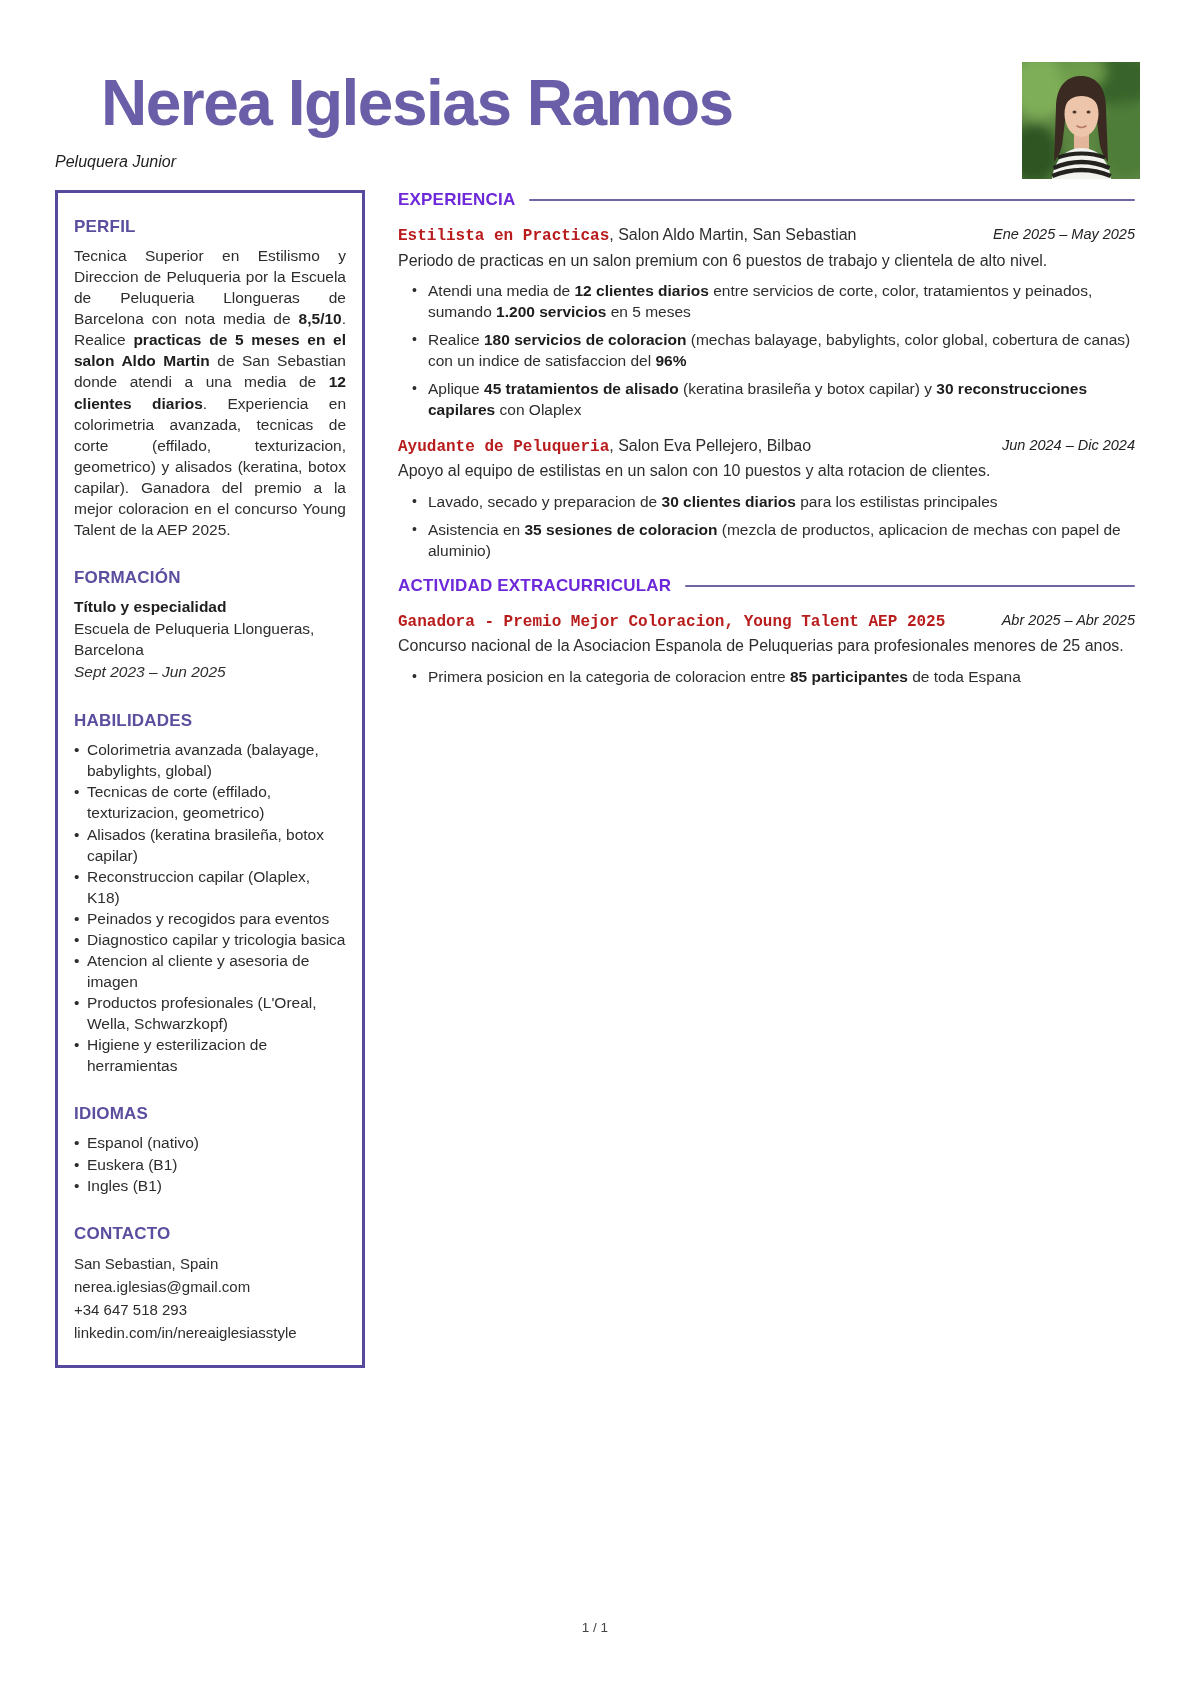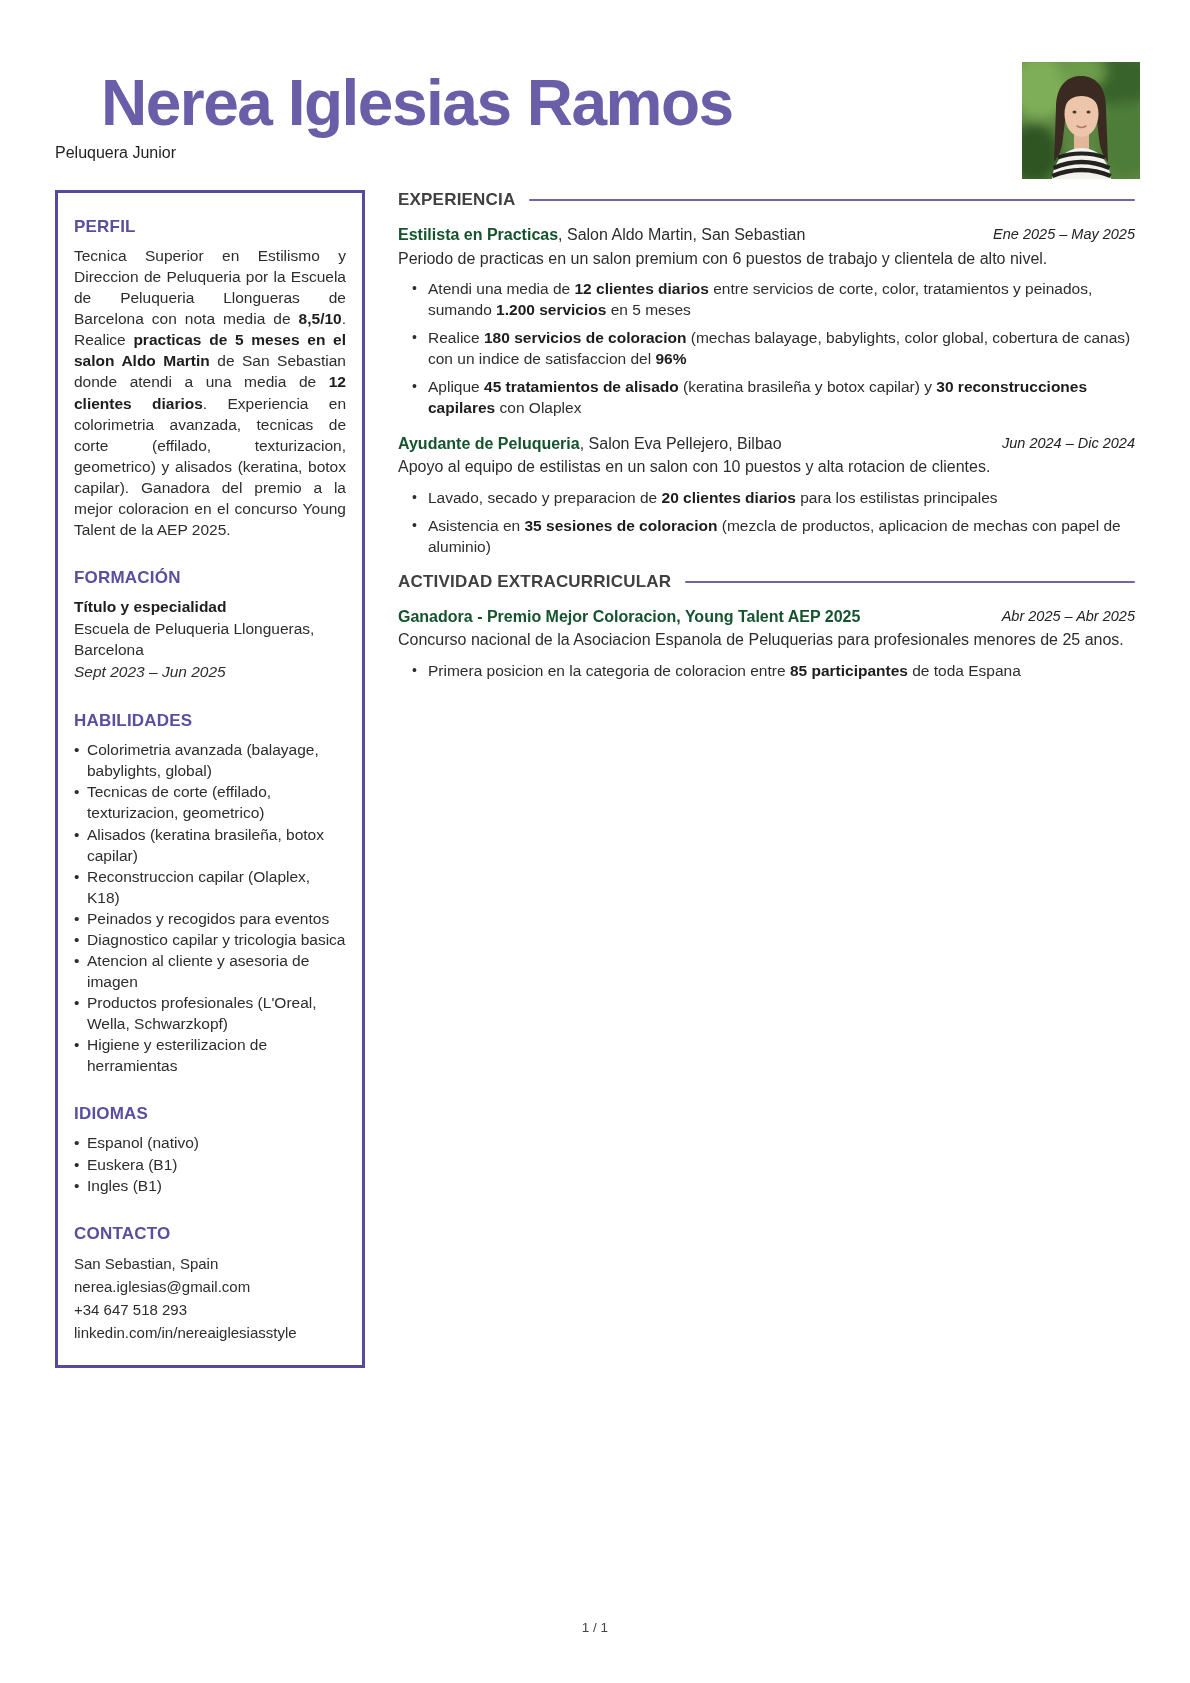--- a/index.html
+++ b/index.html
@@ -13,22 +13,22 @@
 
   
   .header-name {
     position: absolute; left: 53px; top: 70px;
     font-size: 64px; font-weight: 800; letter-spacing: -1.5px;
     color: #6a5ea9; line-height: 1.05;
     font-family: "Liberation Sans", sans-serif;
     margin-left: 48px;
   }
   .header-subtitle {
-    position: absolute; left: 55px; top: 144px;
-    font-size: 16px; color: #1f1f1f;
+    position: absolute; left: 55px; top: 153px;
+    font-size: 16px; color: #1f1f1f; font-style: italic;
   }
   .photo-wrap {
     position: absolute; left: 1022px; top: 62px;
     width: 118px; height: 117px; overflow: hidden;
   }
   .photo-wrap svg { width: 100%; height: 100%; display: block; }
 
   
   .sidebar {
     position: absolute; left: 55px; top: 190px; width: 310px;
@@ -58,29 +58,29 @@
     content: "•"; position: absolute; left: 0; top: 0; color: #2d2d2d;
   }
   .contact-line { font-size: 15px; line-height: 1.55; color: #2d2d2d; }
 
   
   .main { position: absolute; left: 398px; top: 190px; width: 737px; }
   .main-section-head {
     display: flex; align-items: center; gap: 14px; margin-bottom: 14px;
   }
   .main-section-title {
-    color: #404040; font-weight: 800; font-size: 17px; letter-spacing: 0.2px;
+    color: #6d28d9; font-weight: 800; font-size: 17px; letter-spacing: 0.2px;
     white-space: nowrap;
   }
   .main-section-rule { flex: 1; height: 2px; background: #6f67a4; border-radius: 1px; }
 
   .entry { margin-bottom: 14px; }
   .entry-head { display: flex; justify-content: space-between; align-items: flex-start; gap: 16px; }
   .entry-title { font-size: 16px; line-height: 1.35; }
-  .entry-title strong { font-weight: 800; color: #14532d; }
+  .entry-title strong { font-weight: 800; color: #b91c1c; font-family: Liberation Mono, monospace; }
   .entry-dates {
     font-size: 14.5px; font-style: italic; color: #222; white-space: nowrap;
     padding-top: 2px;
   }
   .entry-summary { font-size: 16px; line-height: 1.35; margin-top: 2px; }
   .bullets { list-style: none; margin: 10px 0 6px 0; }
   .bullets li {
     position: relative; padding-left: 30px; font-size: 15.5px;
     line-height: 1.35; margin-bottom: 7px;
   }
@@ -209,21 +209,21 @@
         </ul>
       </div>
 
       <div class="entry">
         <div class="entry-head">
           <div class="entry-title rich"><strong>Ayudante de Peluqueria</strong><span>, Salon Eva Pellejero, Bilbao</span></div>
           <div class="entry-dates">Jun 2024 – Dic 2024</div>
         </div>
         <div class="entry-summary">Apoyo al equipo de estilistas en un salon con 10 puestos y alta rotacion de clientes.</div>
         <ul class="bullets">
-          <li class="rich"><span>Lavado, secado y preparacion de </span><strong>20 clientes diarios</strong><span> para los estilistas principales</span></li>
+          <li class="rich"><span>Lavado, secado y preparacion de </span><strong>30 clientes diarios</strong><span> para los estilistas principales</span></li>
           <li class="rich"><span>Asistencia en </span><strong>35 sesiones de coloracion</strong><span> (mezcla de productos, aplicacion de mechas con papel de aluminio)</span></li>
         </ul>
       </div>
     </section>
 
 
     <section class="main-section">
       <div class="main-section-head">
         <span class="main-section-title">ACTIVIDAD EXTRACURRICULAR</span>
         <span class="main-section-rule"></span>

